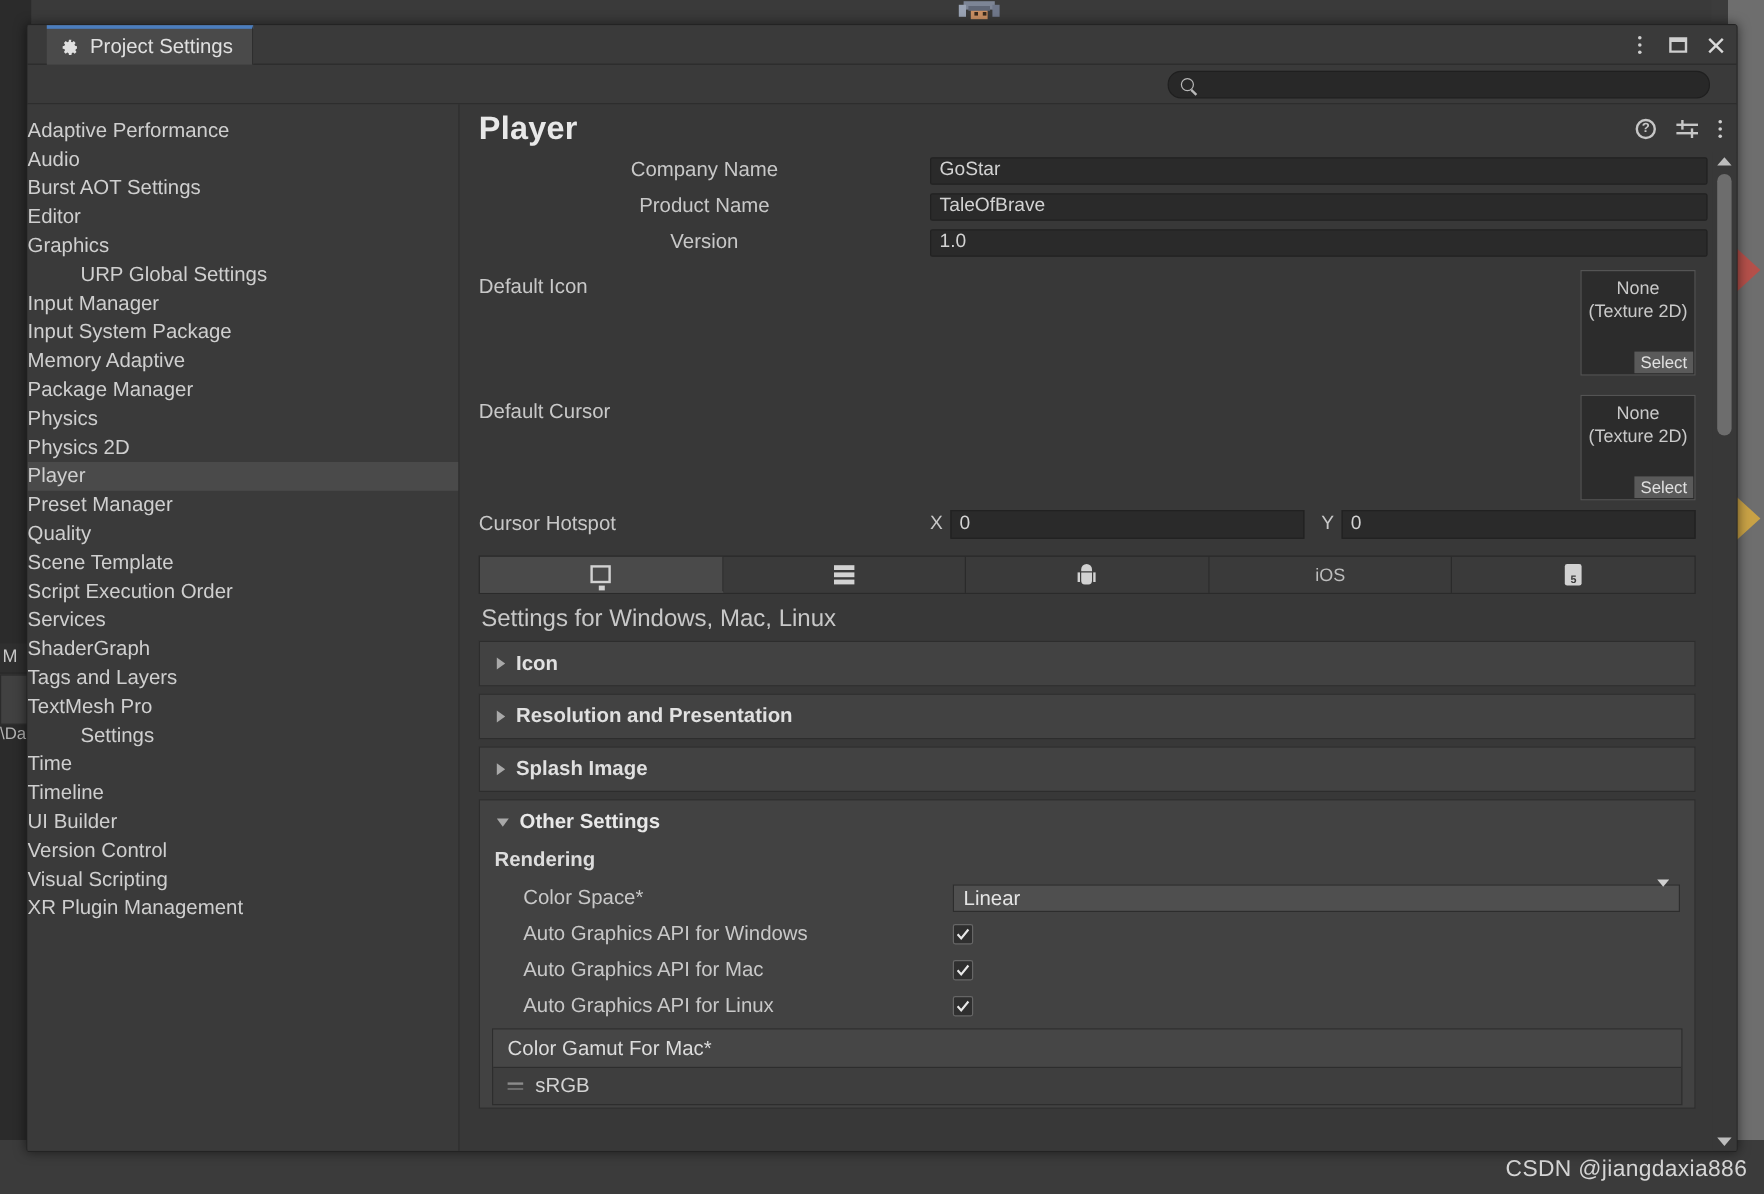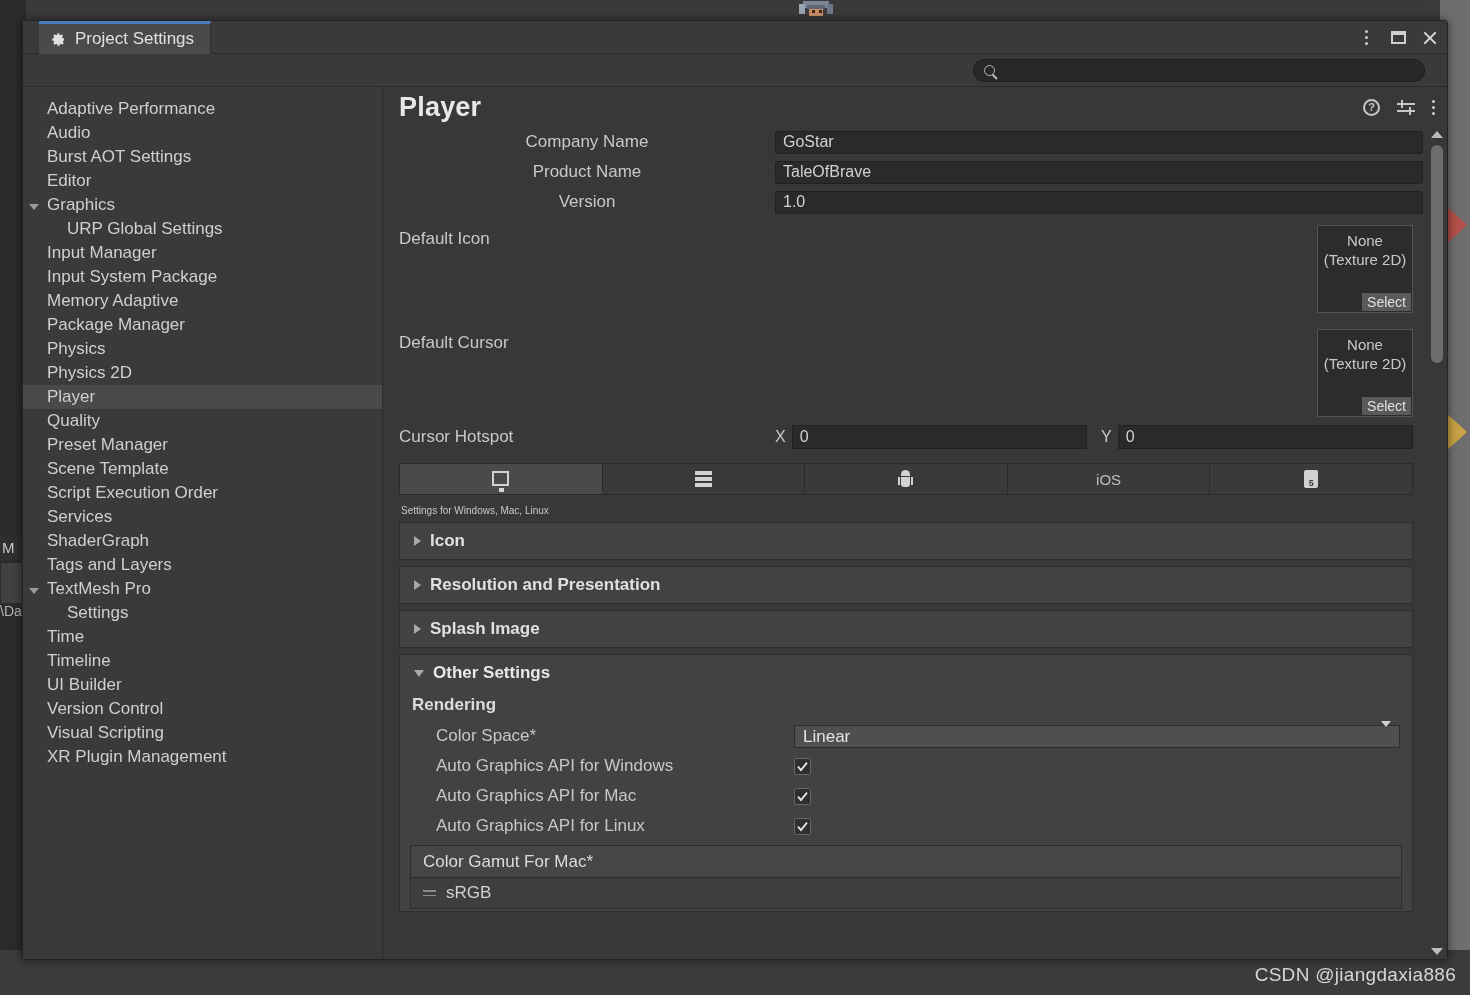--- a/index.html
+++ b/index.html
@@ -60,21 +60,21 @@
     font-family:"Liberation Sans",sans-serif; width:100%;}
   .mag{ width:11px;height:11px;border:1.6px solid #b9b9b9;border-radius:50%; position:relative; flex:0 0 auto;}
   .mag:after{content:"";position:absolute;right:-4px;bottom:-3px;width:6px;height:1.6px;background:#b9b9b9;transform:rotate(45deg);}
 
   .body{ flex:1; display:flex; min-height:0; background:#383838; }
 
   
   .sidebar{ width:360px; flex:0 0 360px; background:#3a3a3a; border-right:1px solid #2b2b2b;
     padding-top:10px; overflow:hidden;}
   .nav-item{ height:24px; display:flex; align-items:center; font-size:17px; color:#cfcfcf;
-    padding-left:24px; white-space:nowrap; }
+    white-space:nowrap; }
   .nav-item.child{ padding-left:44px; }
   .nav-item.selected{ background:#4a4a4a; }
   .nav-item .tw{ width:14px; margin-left:-18px; margin-right:4px; display:inline-block; }
   .tri-d{ width:0;height:0;border-left:5px solid transparent;border-right:5px solid transparent;
     border-top:6px solid #9a9a9a; display:inline-block;}
 
   
   .main{ flex:1; min-width:0; display:flex; flex-direction:column; background:#383838; position:relative;}
   .panel-head{ height:40px; flex:0 0 40px; display:flex; align-items:center; padding:0 12px 0 16px;}
   .panel-title{ font-size:27px; color:#e8e8e8; font-weight:bold; letter-spacing:.2px; }
@@ -119,21 +119,21 @@
   .ic-server{ width:17px;height:17px; display:grid; grid-template-rows:1fr 1fr 1fr; gap:2px;}
   .ic-server i{ background:#d2d2d2; display:block; height:4px;}
   .ic-droid{ position:relative;width:15px;height:18px;}
   .ic-droid .hd{position:absolute;left:3px;top:0;width:9px;height:6px;background:#d2d2d2;border-radius:5px 5px 0 0;}
   .ic-droid .bd{position:absolute;left:3px;top:7px;width:9px;height:10px;background:#d2d2d2;border-radius:0 0 3px 3px;}
   .ic-droid .la,.ic-droid .ra{position:absolute;top:7px;width:2px;height:8px;background:#d2d2d2;}
   .ic-droid .la{left:0;} .ic-droid .ra{right:0;}
   .ic-html5{ width:14px;height:18px;background:#d2d2d2;border-radius:2px;color:#3a3a3a;
     font-size:9px;font-weight:bold;display:flex;align-items:flex-end;justify-content:center;}
 
-  .settings-label{ font-size:10px; color:#c8c8c8; padding:10px 0 6px 18px; }
+  .settings-label{ font-size:20px; color:#c8c8c8; padding:10px 0 6px 18px; }
   .sect{ margin:0 14px 6px 16px; height:38px; background:#424242; border:1px solid #2d2d2d;
     display:flex; align-items:center; padding-left:14px; gap:9px; }
   .sect .nm{ font-size:17px; color:#e0e0e0; font-weight:bold; }
   .tri-r{ width:0;height:0;border-top:5px solid transparent;border-bottom:5px solid transparent;
     border-left:7px solid #a8a8a8;}
   .tri-dn{ width:0;height:0;border-left:5px solid transparent;border-right:5px solid transparent;
     border-top:7px solid #a8a8a8;}
   .bigsect{ margin:0 14px 0 16px; background:#424242; border:1px solid #2d2d2d; padding-bottom:2px;}
   .bigsect-head{ height:36px; display:flex; align-items:center; padding-left:14px; gap:9px;}
   .bigsect-head .nm{ font-size:17px; color:#e8e8e8; font-weight:bold; }
@@ -267,24 +267,24 @@
       <div class="nav-item">
           <span>Physics</span>
         </div>
       <div class="nav-item">
           <span>Physics 2D</span>
         </div>
       <div class="nav-item selected">
           <span>Player</span>
         </div>
       <div class="nav-item">
+          <span>Preset Manager</span>
+        </div>
+      <div class="nav-item">
           <span>Quality</span>
-        </div>
-      <div class="nav-item">
-          <span>Preset Manager</span>
         </div>
       <div class="nav-item">
           <span>Scene Template</span>
         </div>
       <div class="nav-item">
           <span>Script Execution Order</span>
         </div>
       <div class="nav-item">
           <span>Services</span>
         </div>

